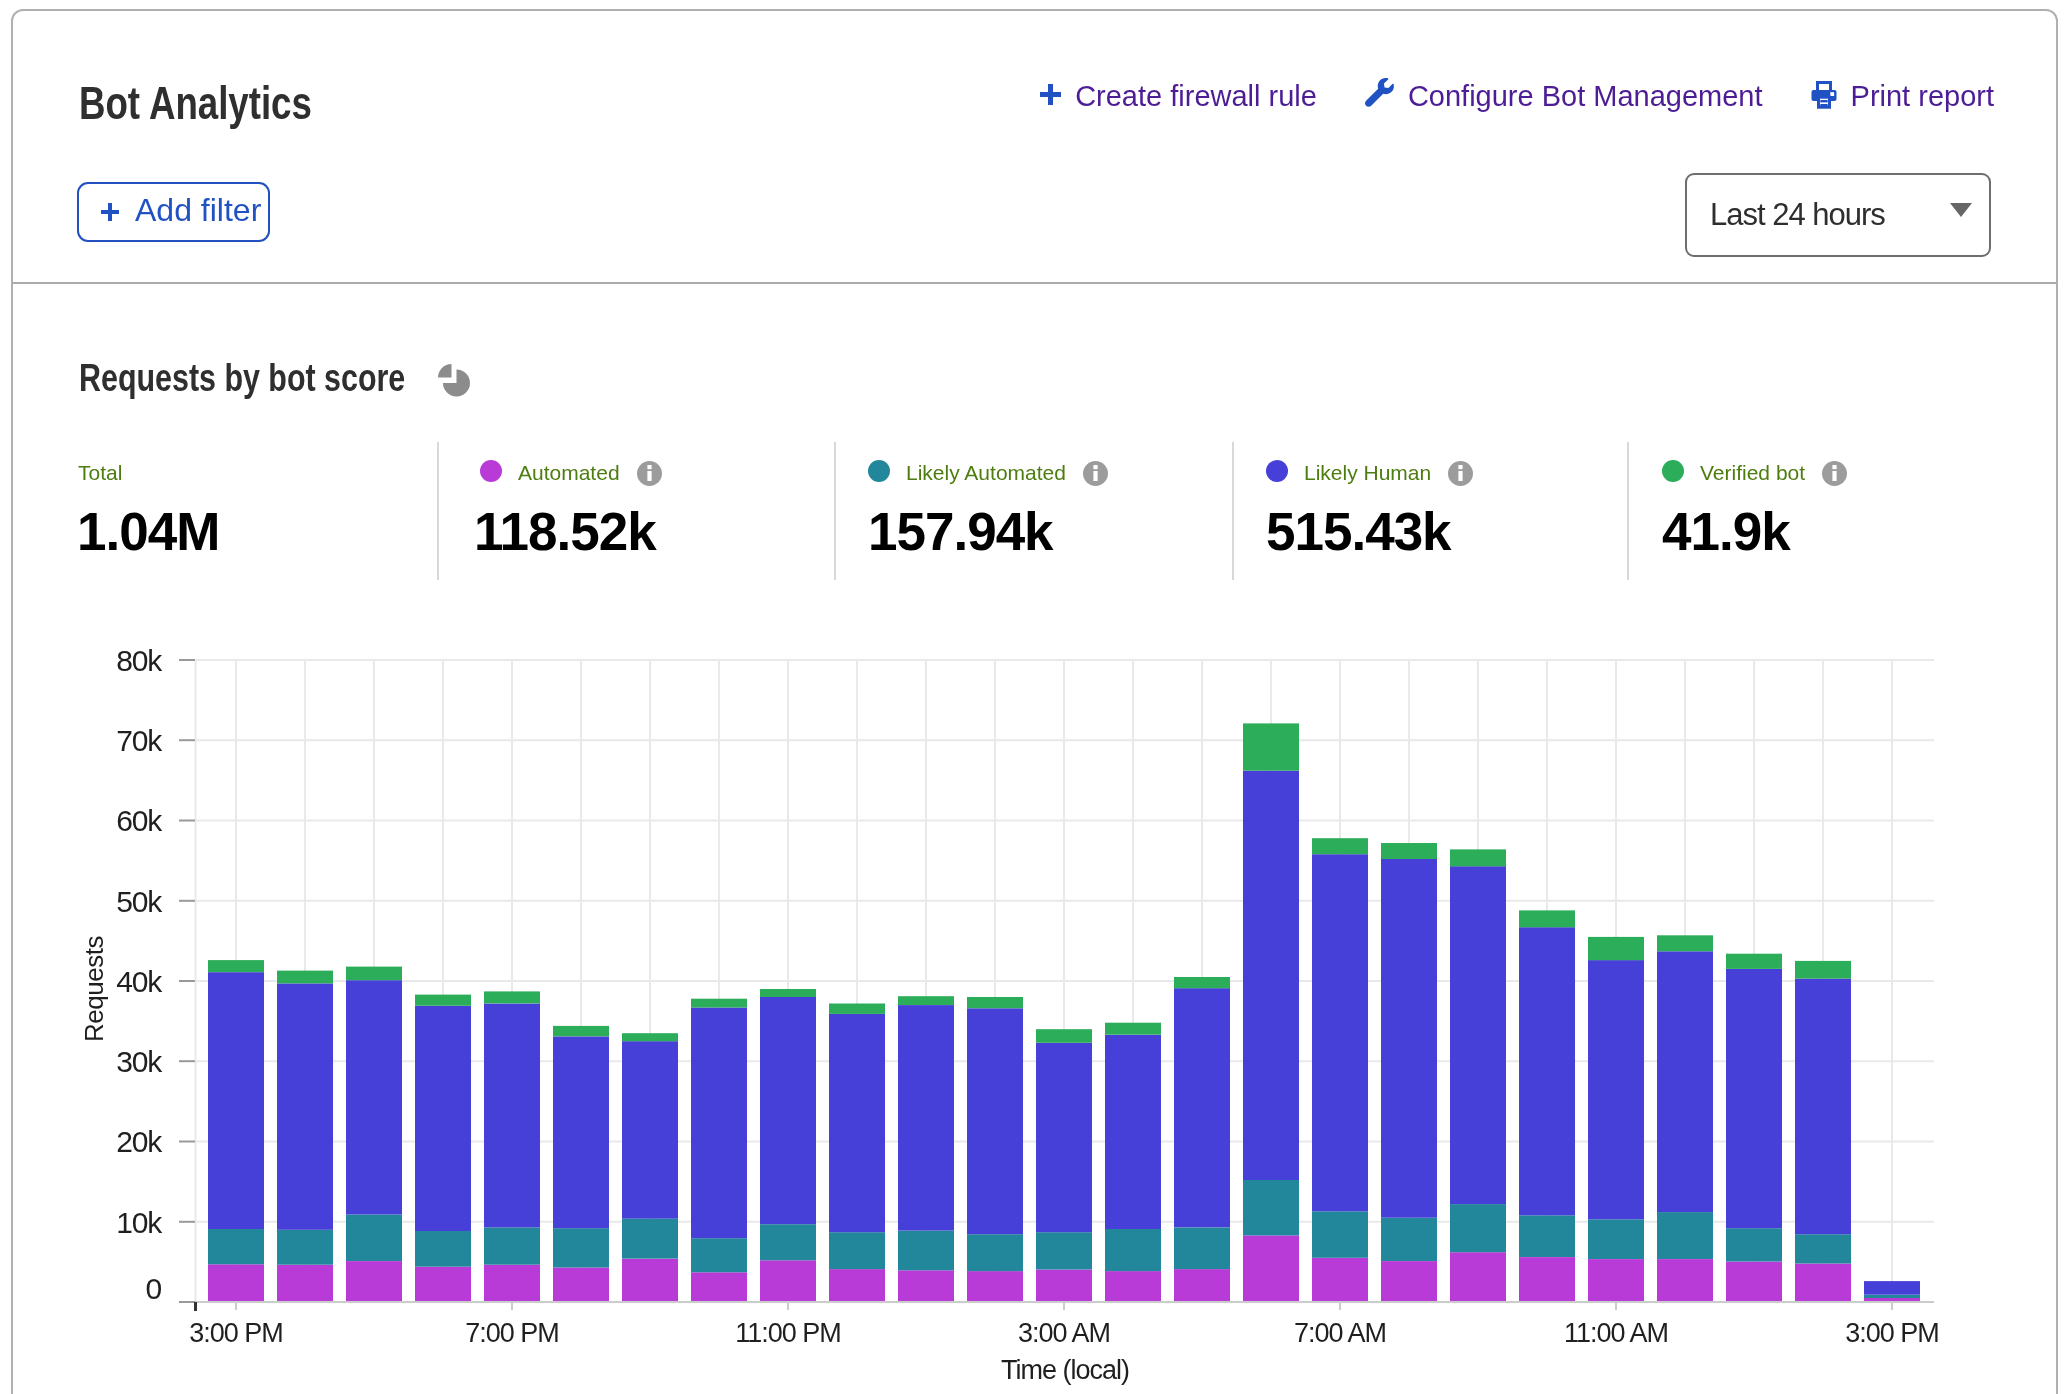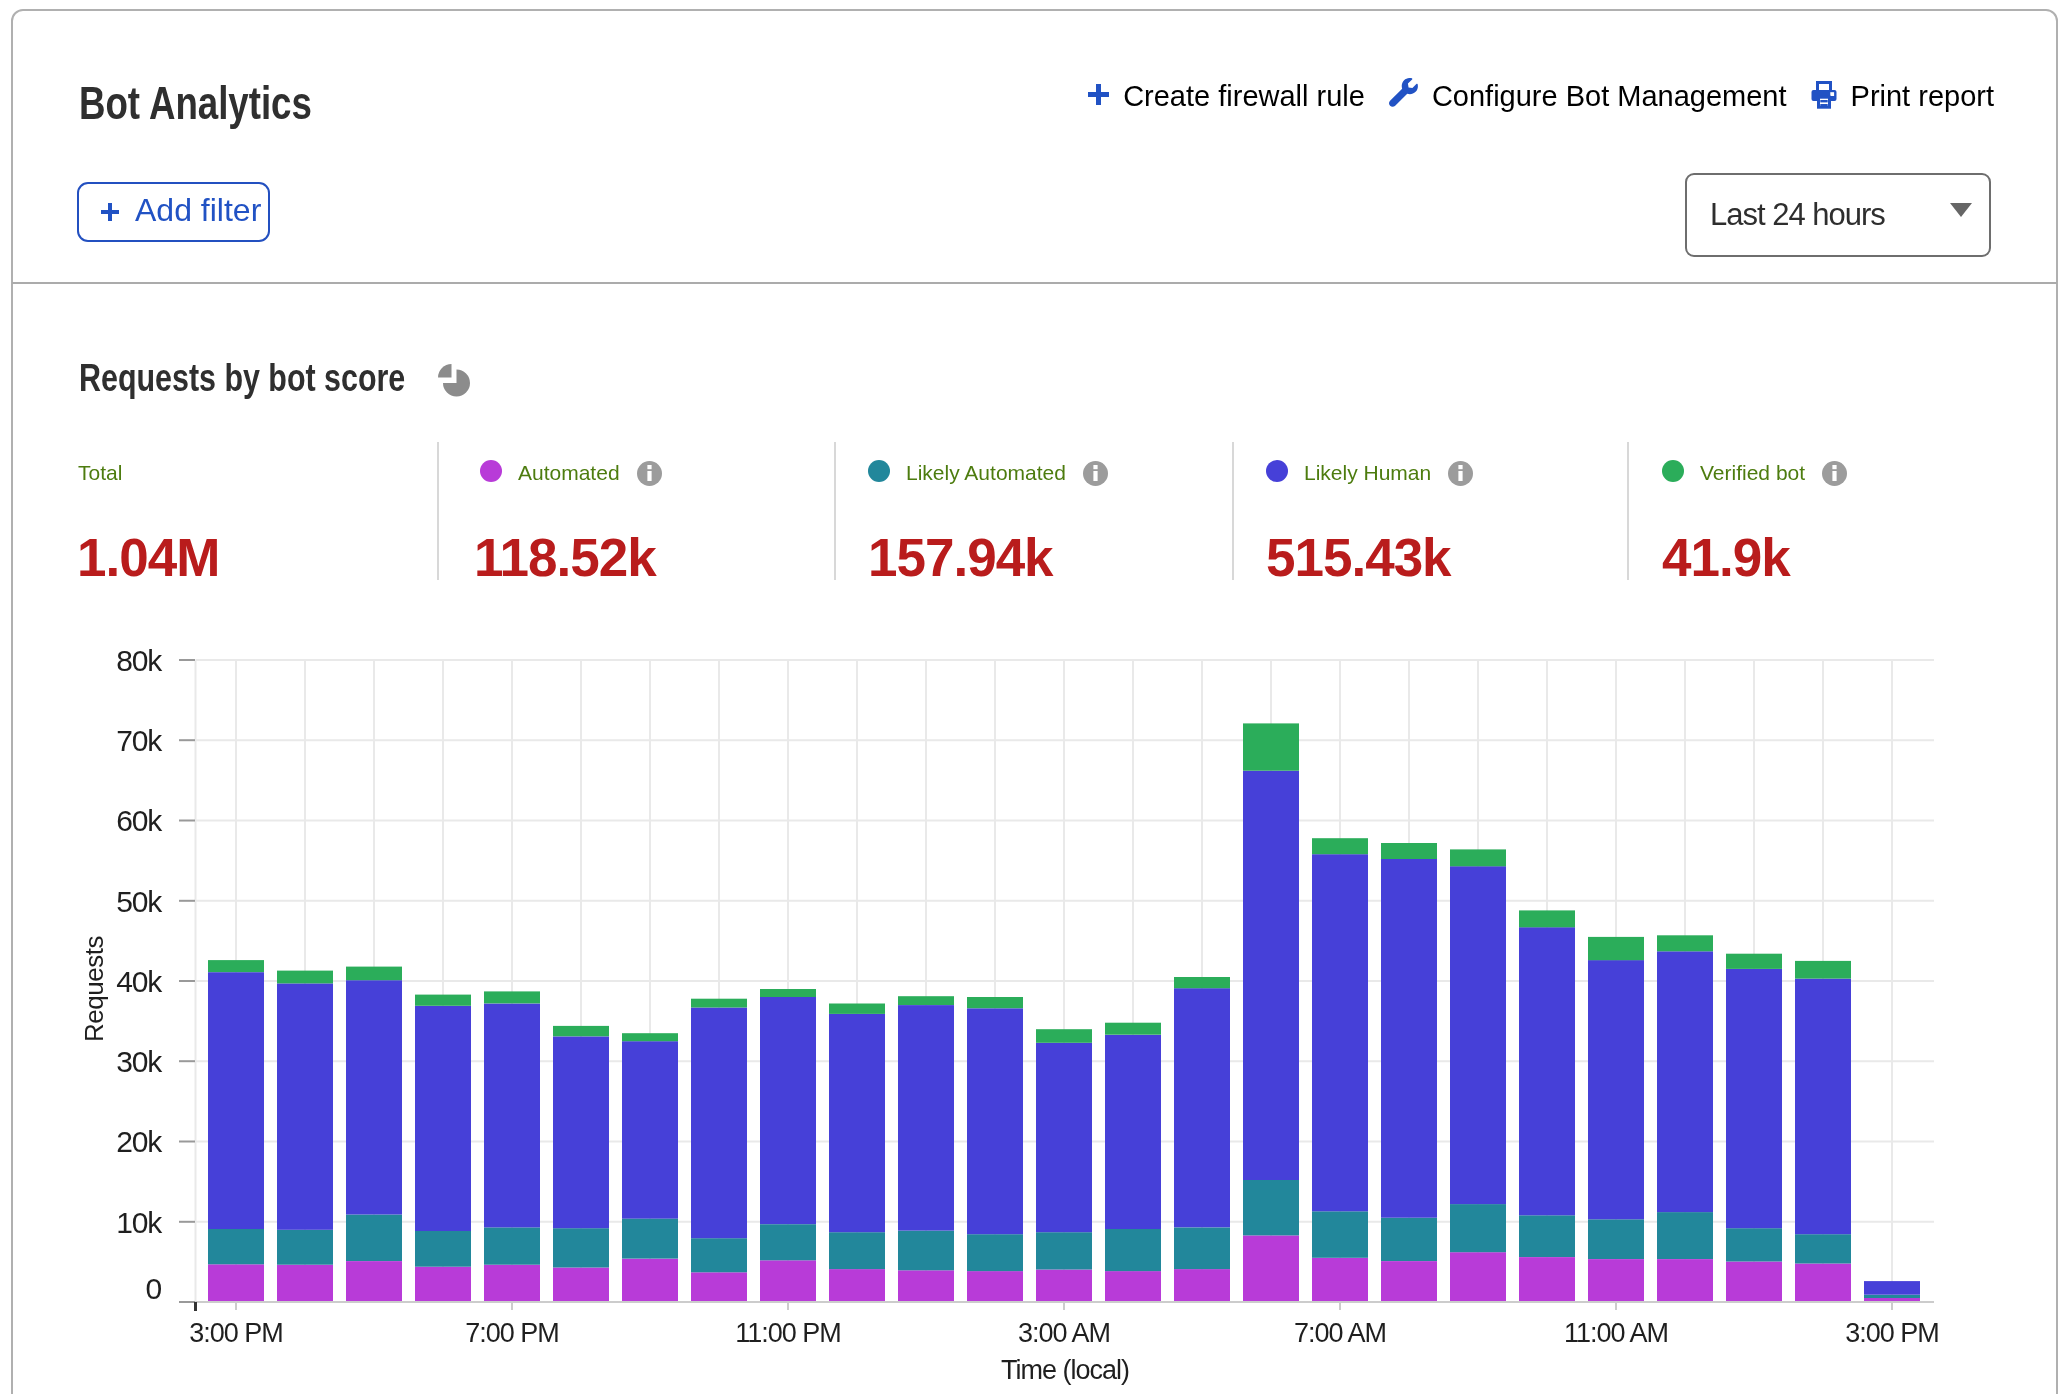--- a/index.html
+++ b/index.html
@@ -1,30 +1,30 @@
 <!DOCTYPE html>
 <html><head>
 <meta charset="utf-8">
 <style>
   * { margin:0; padding:0; box-sizing:border-box; }
   html,body { width:2070px; height:1394px; background:#fff; font-family:"Liberation Sans", sans-serif; position:relative; overflow:hidden; }
   svg text { font-family:"Liberation Sans", sans-serif; }
   .card { position:absolute; left:11px; top:9px; width:2047px; height:1500px; border:2px solid #b0b0b0; border-radius:12px; }
   .hdr-div { position:absolute; left:12px; top:282px; width:2045px; height:2px; background:#ababab; }
   .title { position:absolute; left:79px; top:79px; font-size:47px; line-height:1; font-weight:bold; color:#2f2f2f; transform:scaleX(0.78); transform-origin:0 0; white-space:nowrap; }
-  .links { position:absolute; top:80px; right:76px; display:flex; align-items:center; gap:24px; font-size:29px; color:#000000; }
+  .links { position:absolute; top:80px; right:76px; display:flex; align-items:center; gap:48px; font-size:29px; color:#4c1d95; }
   .link { display:flex; align-items:center; gap:14px; white-space:nowrap; }
   .addf { position:absolute; left:77px; top:182px; width:193px; height:60px; border:2px solid #2350c0; border-radius:11px; display:flex; align-items:center; font-size:32px; color:#2152c4; padding-left:20px; gap:14px; }
   .sel { position:absolute; left:1685px; top:173px; width:306px; height:84px; border:2px solid #6e6e6e; border-radius:9px; display:flex; align-items:center; font-size:31px; letter-spacing:-1px; color:#2e2e2e; padding-left:23px; }
   .sel .caret { position:absolute; right:17px; top:28px; width:0; height:0; border-left:11px solid transparent; border-right:11px solid transparent; border-top:14px solid #666; }
   .h2 { position:absolute; left:79px; top:358px; font-size:39px; line-height:1; font-weight:bold; color:#2f2f2f; transform:scaleX(0.78); transform-origin:0 0; white-space:nowrap; }
   .vdiv { position:absolute; top:442px; width:2px; height:138px; background:#d8d8d8; }
   .slabel { position:absolute; top:460px; font-size:21px; line-height:1; color:#4d7c0f; display:flex; align-items:flex-start; gap:16px; white-space:nowrap; }
   .slabel .txt { margin-top:2px; }
-  .sval { position:absolute; top:505px; font-size:53px; line-height:1; font-weight:bold; color:#b91c1c; letter-spacing:-1px;margin-top:26px; }
+  .sval { position:absolute; top:505px; font-size:53px; line-height:1; font-weight:bold; color:#000000; letter-spacing:-1px; }
   .dot { width:22px; height:22px; border-radius:50%; flex:none; }
 </style>
 </head>
 <body>
 <div class="card"></div>
 <div class="hdr-div"></div>
 <div class="title">Bot Analytics</div>
 <div class="links">
   <div class="link">
     <svg width="21" height="21" viewBox="0 0 21 21" style="flex:none;margin-top:-4px">

